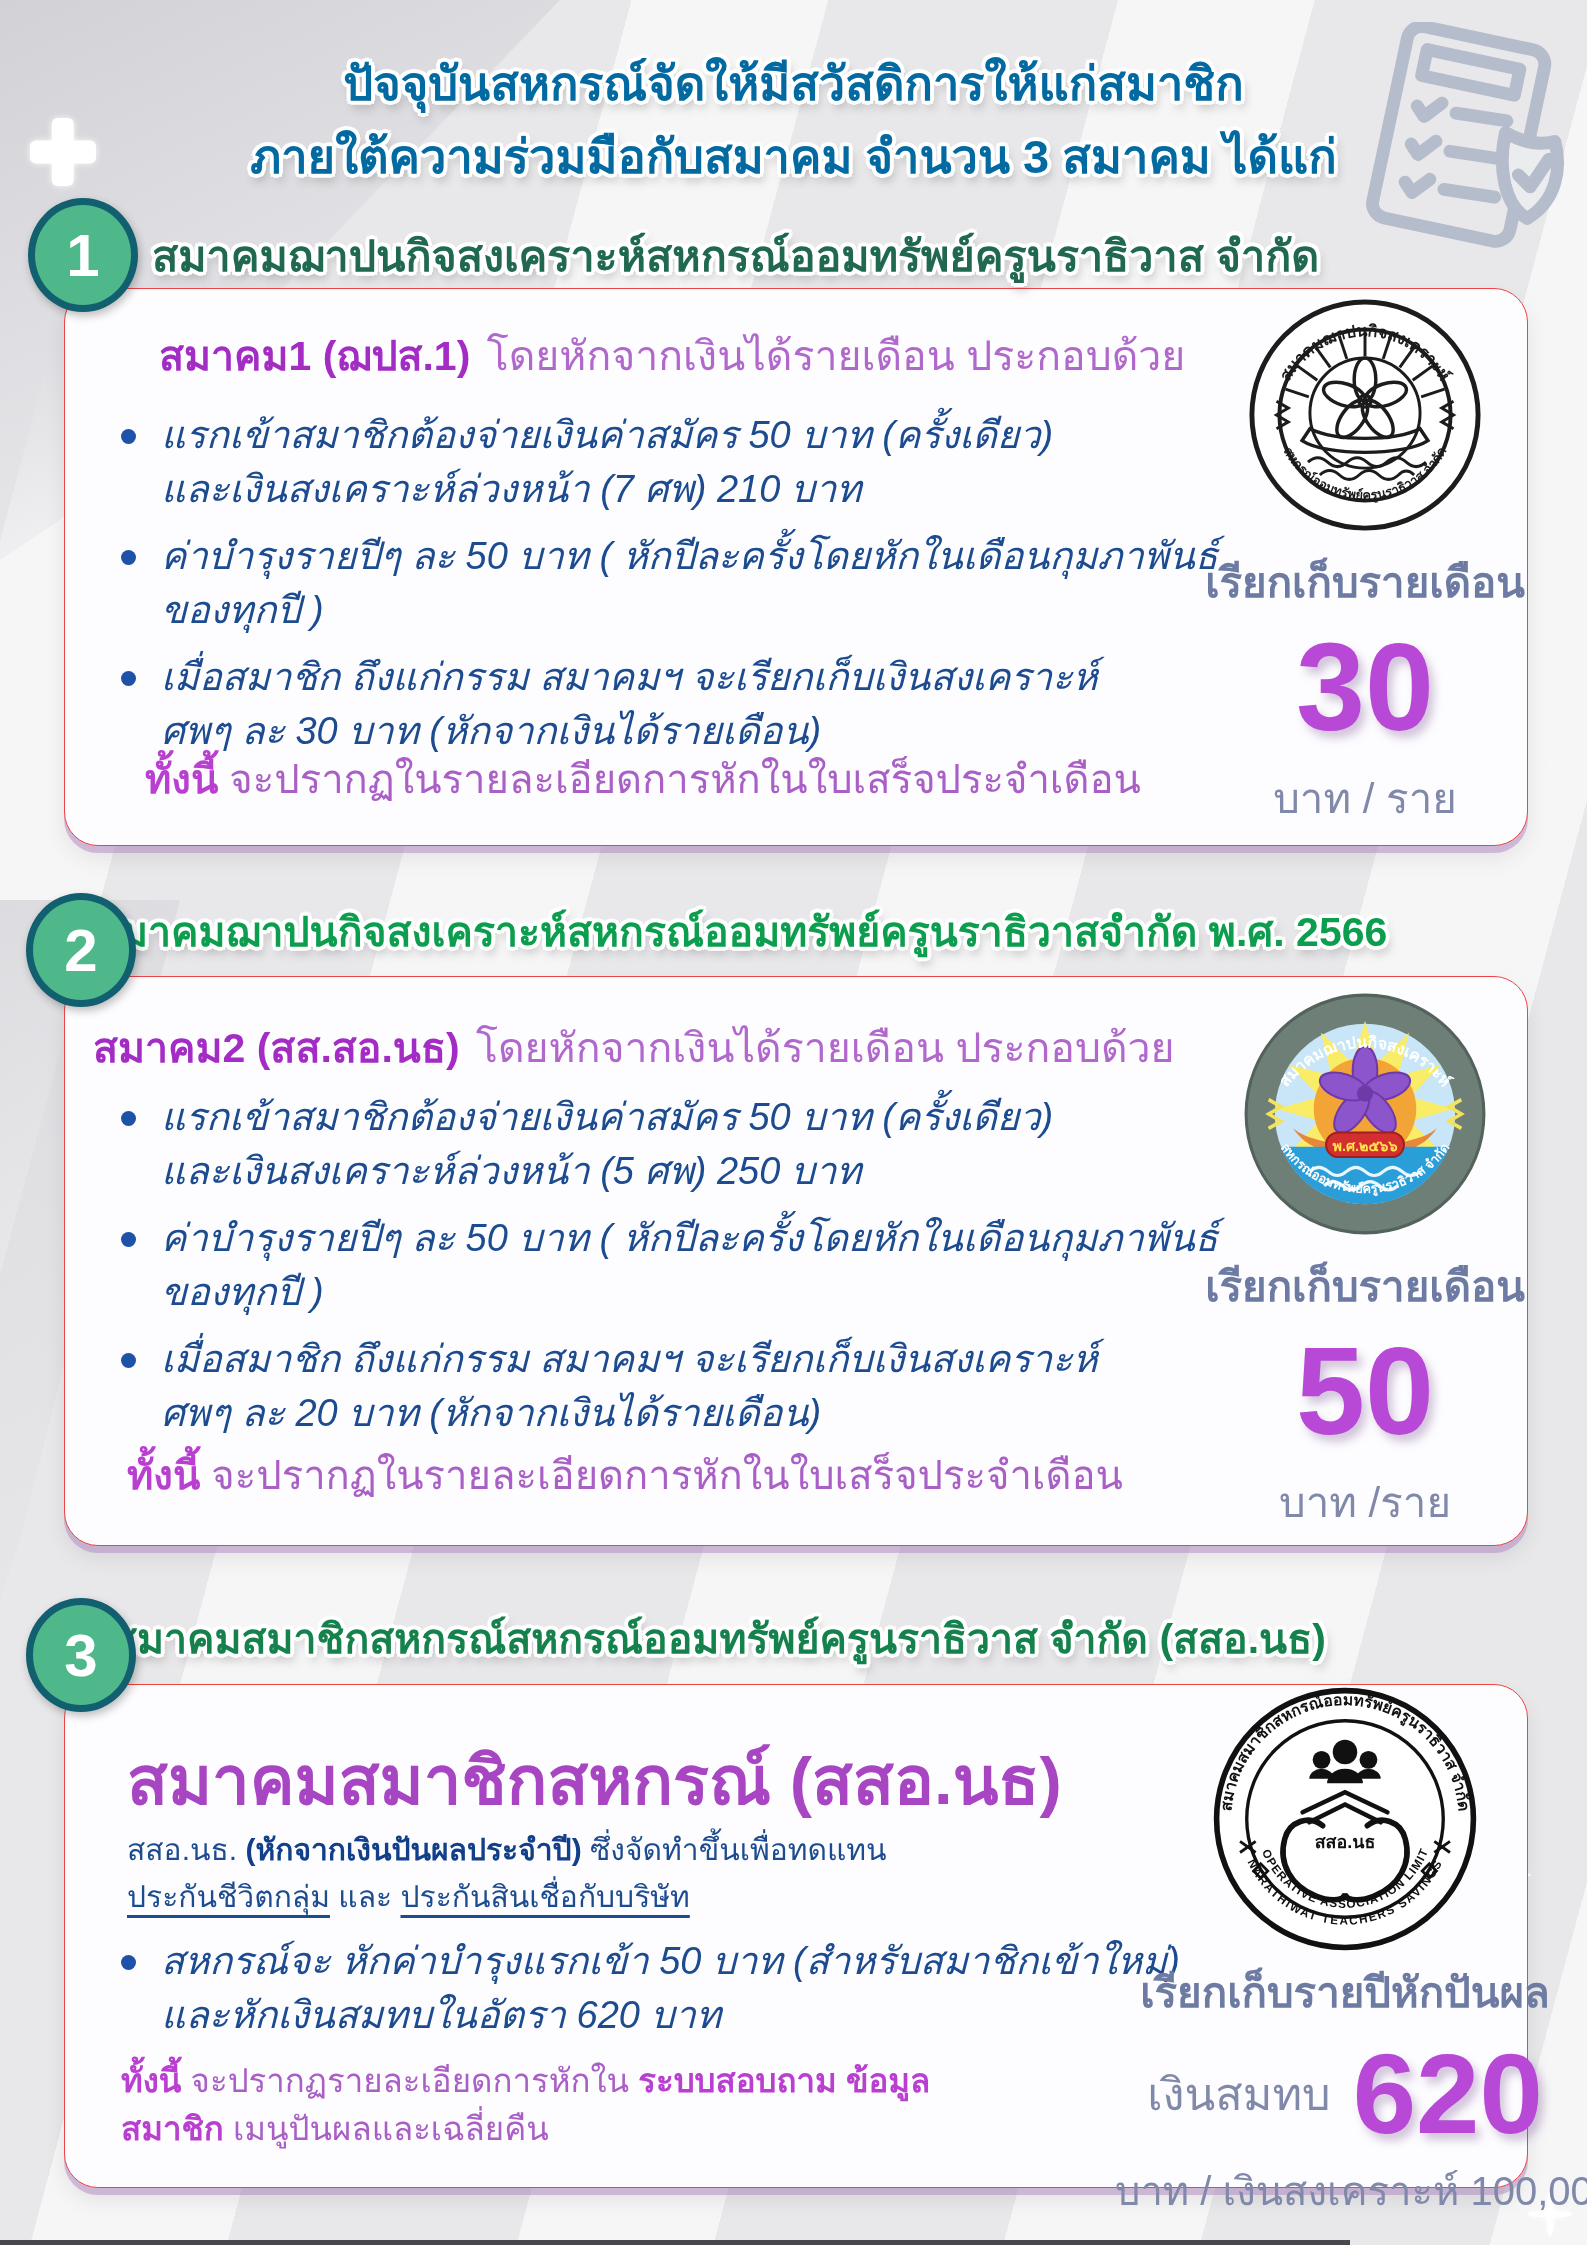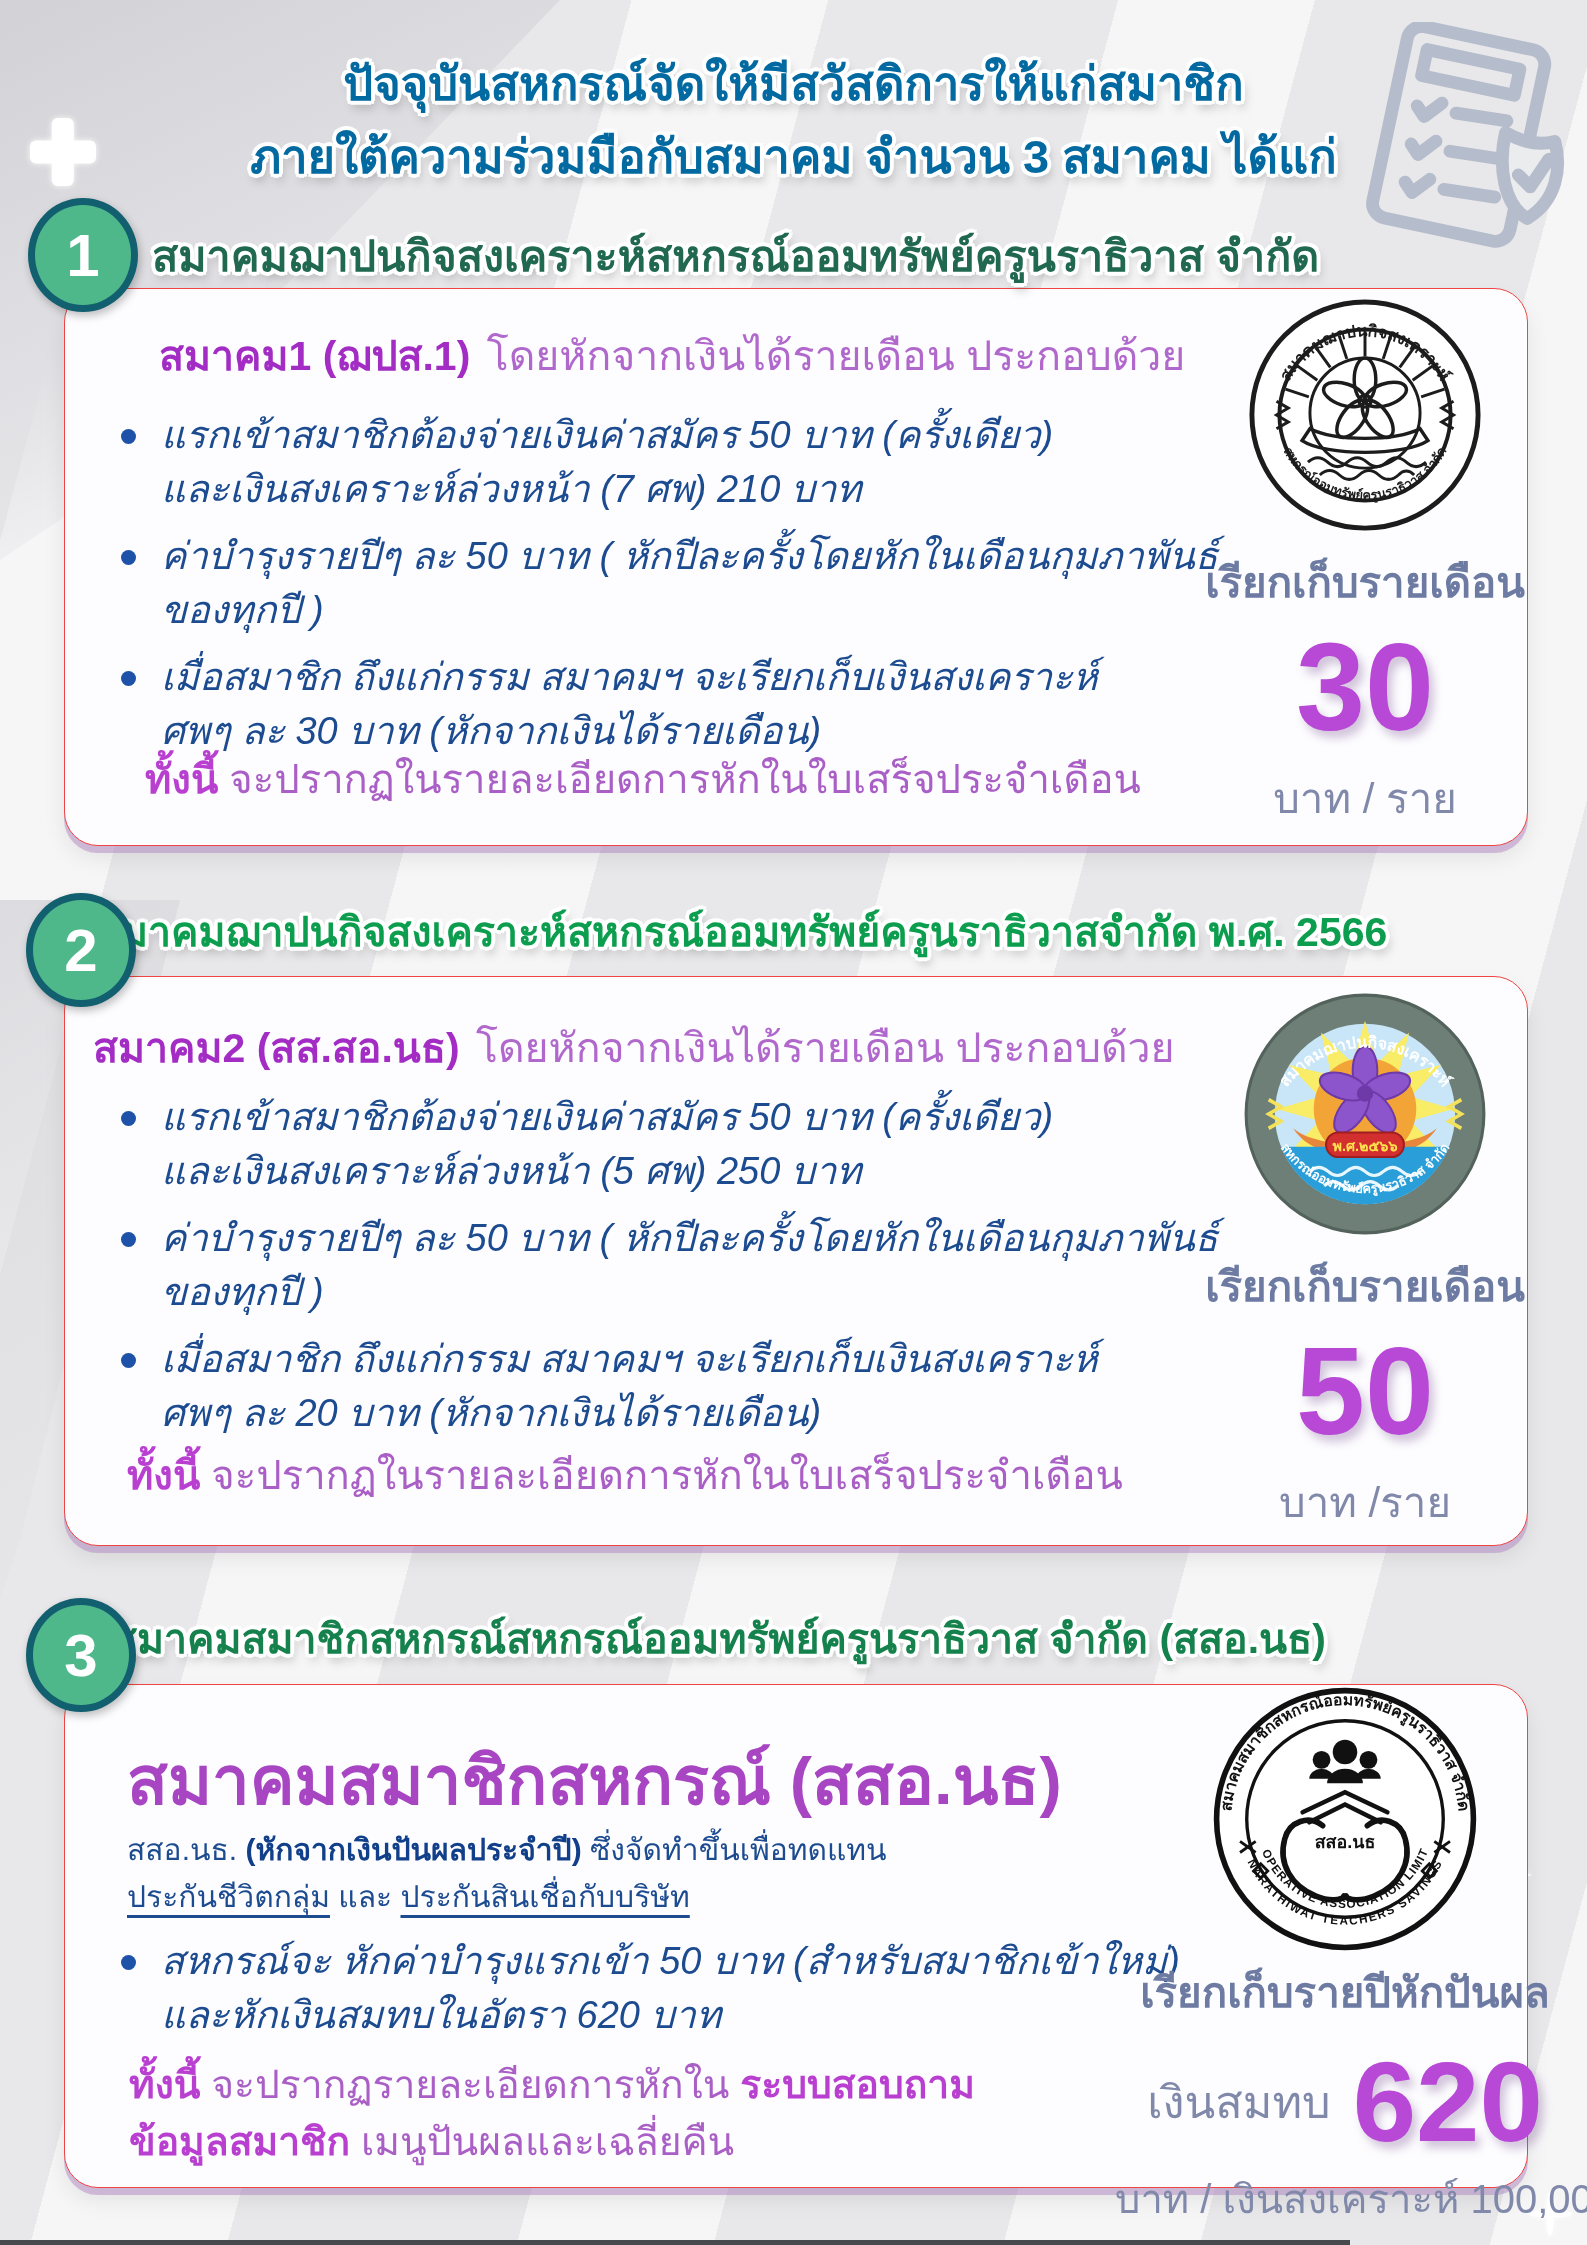--- a/index.html
+++ b/index.html
@@ -74,32 +74,32 @@
   .bullets li::before{content:"";position:absolute;left:2px;top:20px;width:15px;height:15px;
     border-radius:50%;background:#1d52a8;}
   .b-line{display:block;white-space:nowrap;font-style:italic;}
   #card1 .bullets{left:54px;top:120px;}
   #card2 .bullets{left:54px;top:114px;}
   #card3 .bullets{left:54px;top:250px;}
   .note{position:absolute;font-size:40px;color:#a95fc5;white-space:nowrap;}
   .note .nb{color:#b93fd0;font-weight:700;}
   #card1 .note{left:80px;top:458px;}
   #card2 .note{left:62px;top:466px;}
-  #card3 .note{left:64px;top:372px;width:900px;white-space:normal;line-height:1.45;font-size:39px;}
+  #card3 .note{left:56px;top:372px;width:900px;white-space:normal;line-height:1.45;font-size:33px;}
   
   .rightcol{position:absolute;text-align:center;}
   #card1 .rightcol{left:1110px;top:8px;width:380px;}
   #card2 .rightcol{left:1105px;top:14px;width:390px;}
   #card3 .rightcol{left:1050px;top:0px;width:460px;}
   .collect{font-size:42px;font-weight:700;color:#6d7ba3;margin-top:16px;white-space:nowrap;}
   .amount{font-size:124px;font-weight:700;color:#b848d6;line-height:1;margin-top:10px;
     text-shadow:5px 7px 10px rgba(130,90,150,.35);}
   .unit{font-size:42px;color:#8089aa;margin-top:16px;white-space:nowrap;}
   #card3 .collect{margin-top:6px;}
-  #card3 .amount-row{display:flex;align-items:center;justify-content:center;gap:22px;margin-top:20px;}
+  #card3 .amount-row{display:flex;align-items:center;justify-content:center;gap:22px;margin-top:12px;}
   #card3 .amount-prefix{font-size:45px;color:#8089aa;}
   #card3 .amount{font-size:114px;margin-top:0;}
   #card3 .unit{margin-top:8px;font-size:40px;}
   
   .card3-title{position:absolute;left:62px;top:42px;font-size:67px;font-weight:700;color:#a845c2;white-space:nowrap;}
   .intro{position:absolute;left:62px;top:142px;font-size:30px;color:#1c4b90;line-height:1.55;width:920px;}
   .intro .ib{font-weight:700;color:#123f8a;}
   .intro .iu{text-decoration:underline;text-decoration-thickness:3px;text-underline-offset:8px;}
   .logo{display:block;margin:0 auto;}
 </style>

